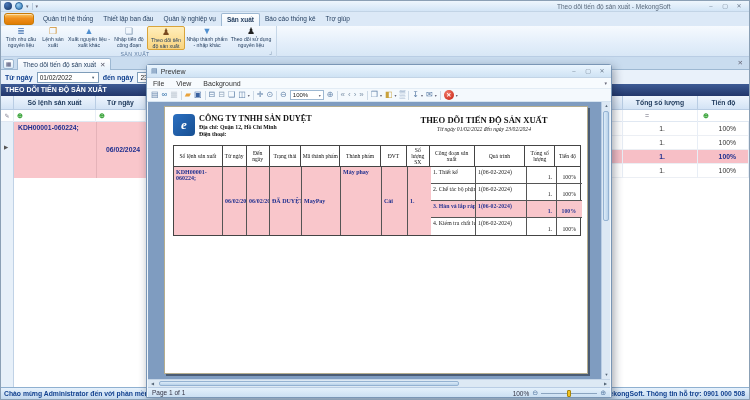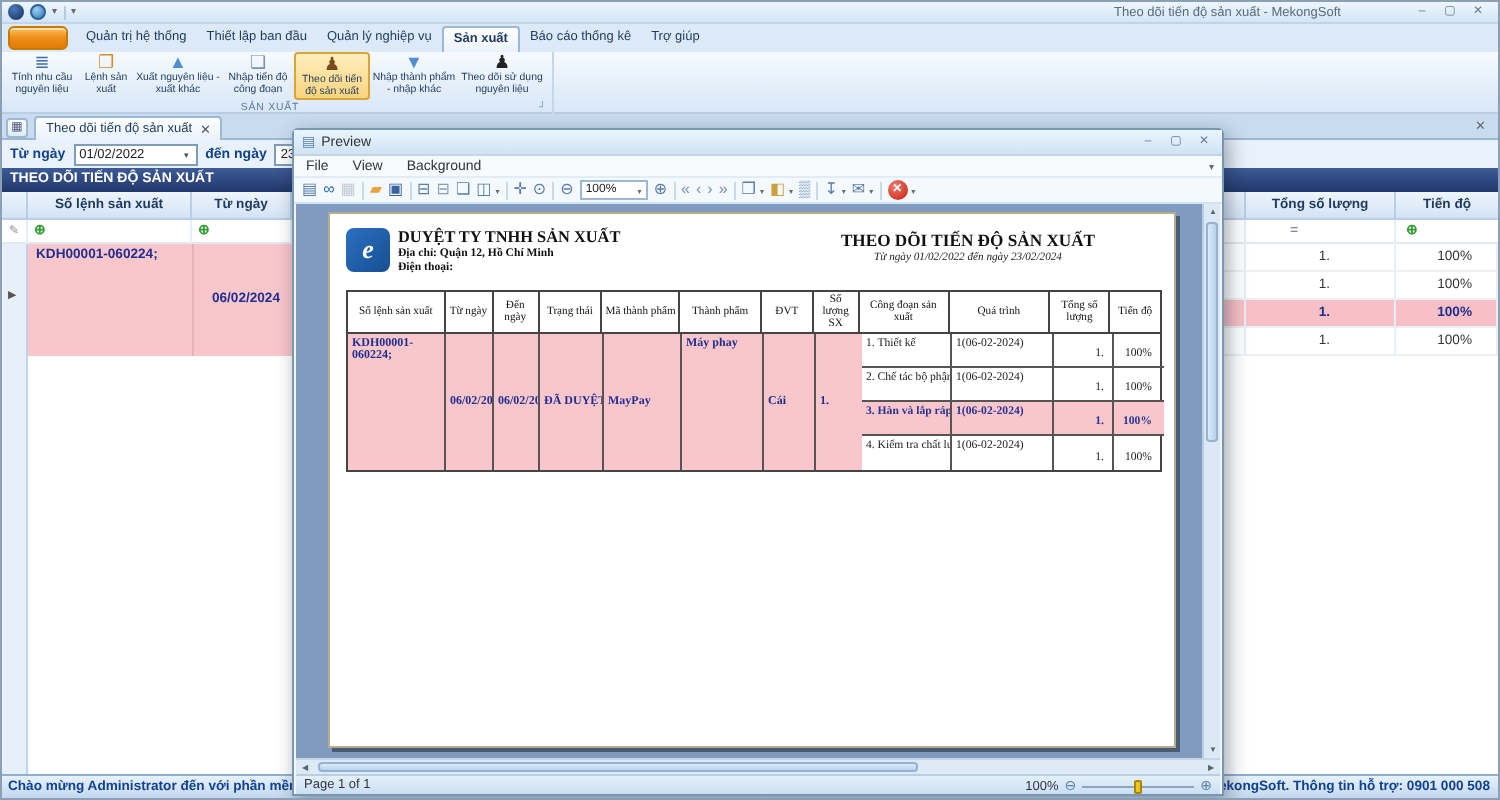--- a/index.html
+++ b/index.html
@@ -361,21 +361,21 @@
         <span class="tbdd">▾</span>
         <span class="tbsep"></span>
         <span class="tbclose">✕</span>
         <span class="tbdd">▾</span>
       </div>
 
     <div class="pv-view">
 
       <div class="page">
         <div class="rp-logo">e</div>
-        <div class="rp-cname">DUYỆT TY TNHH SẢN XUẤT</div>
+        <div class="rp-cname">CÔNG TY TNHH SẢN DUYỆT</div>
         <div class="rp-caddr">Địa chỉ: Quận 12, Hồ Chí Minh</div>
         <div class="rp-cphone">Điện thoại:</div>
         <div class="rp-title">THEO DÕI TIẾN ĐỘ SẢN XUẤT</div>
         <div class="rp-sub">Từ ngày 01/02/2022 đến ngày 23/02/2024</div>
         <div class="rtable">
           <div id="doc-head" class="rthead">
               <div class="rth" style="width: 49px;">Số lệnh sản xuất</div>
               <div class="rth" style="width: 24px;">Từ ngày</div>
               <div class="rth" style="width: 23px;">Đến ngày</div>
               <div class="rth" style="width: 32px;">Trạng thái</div>

